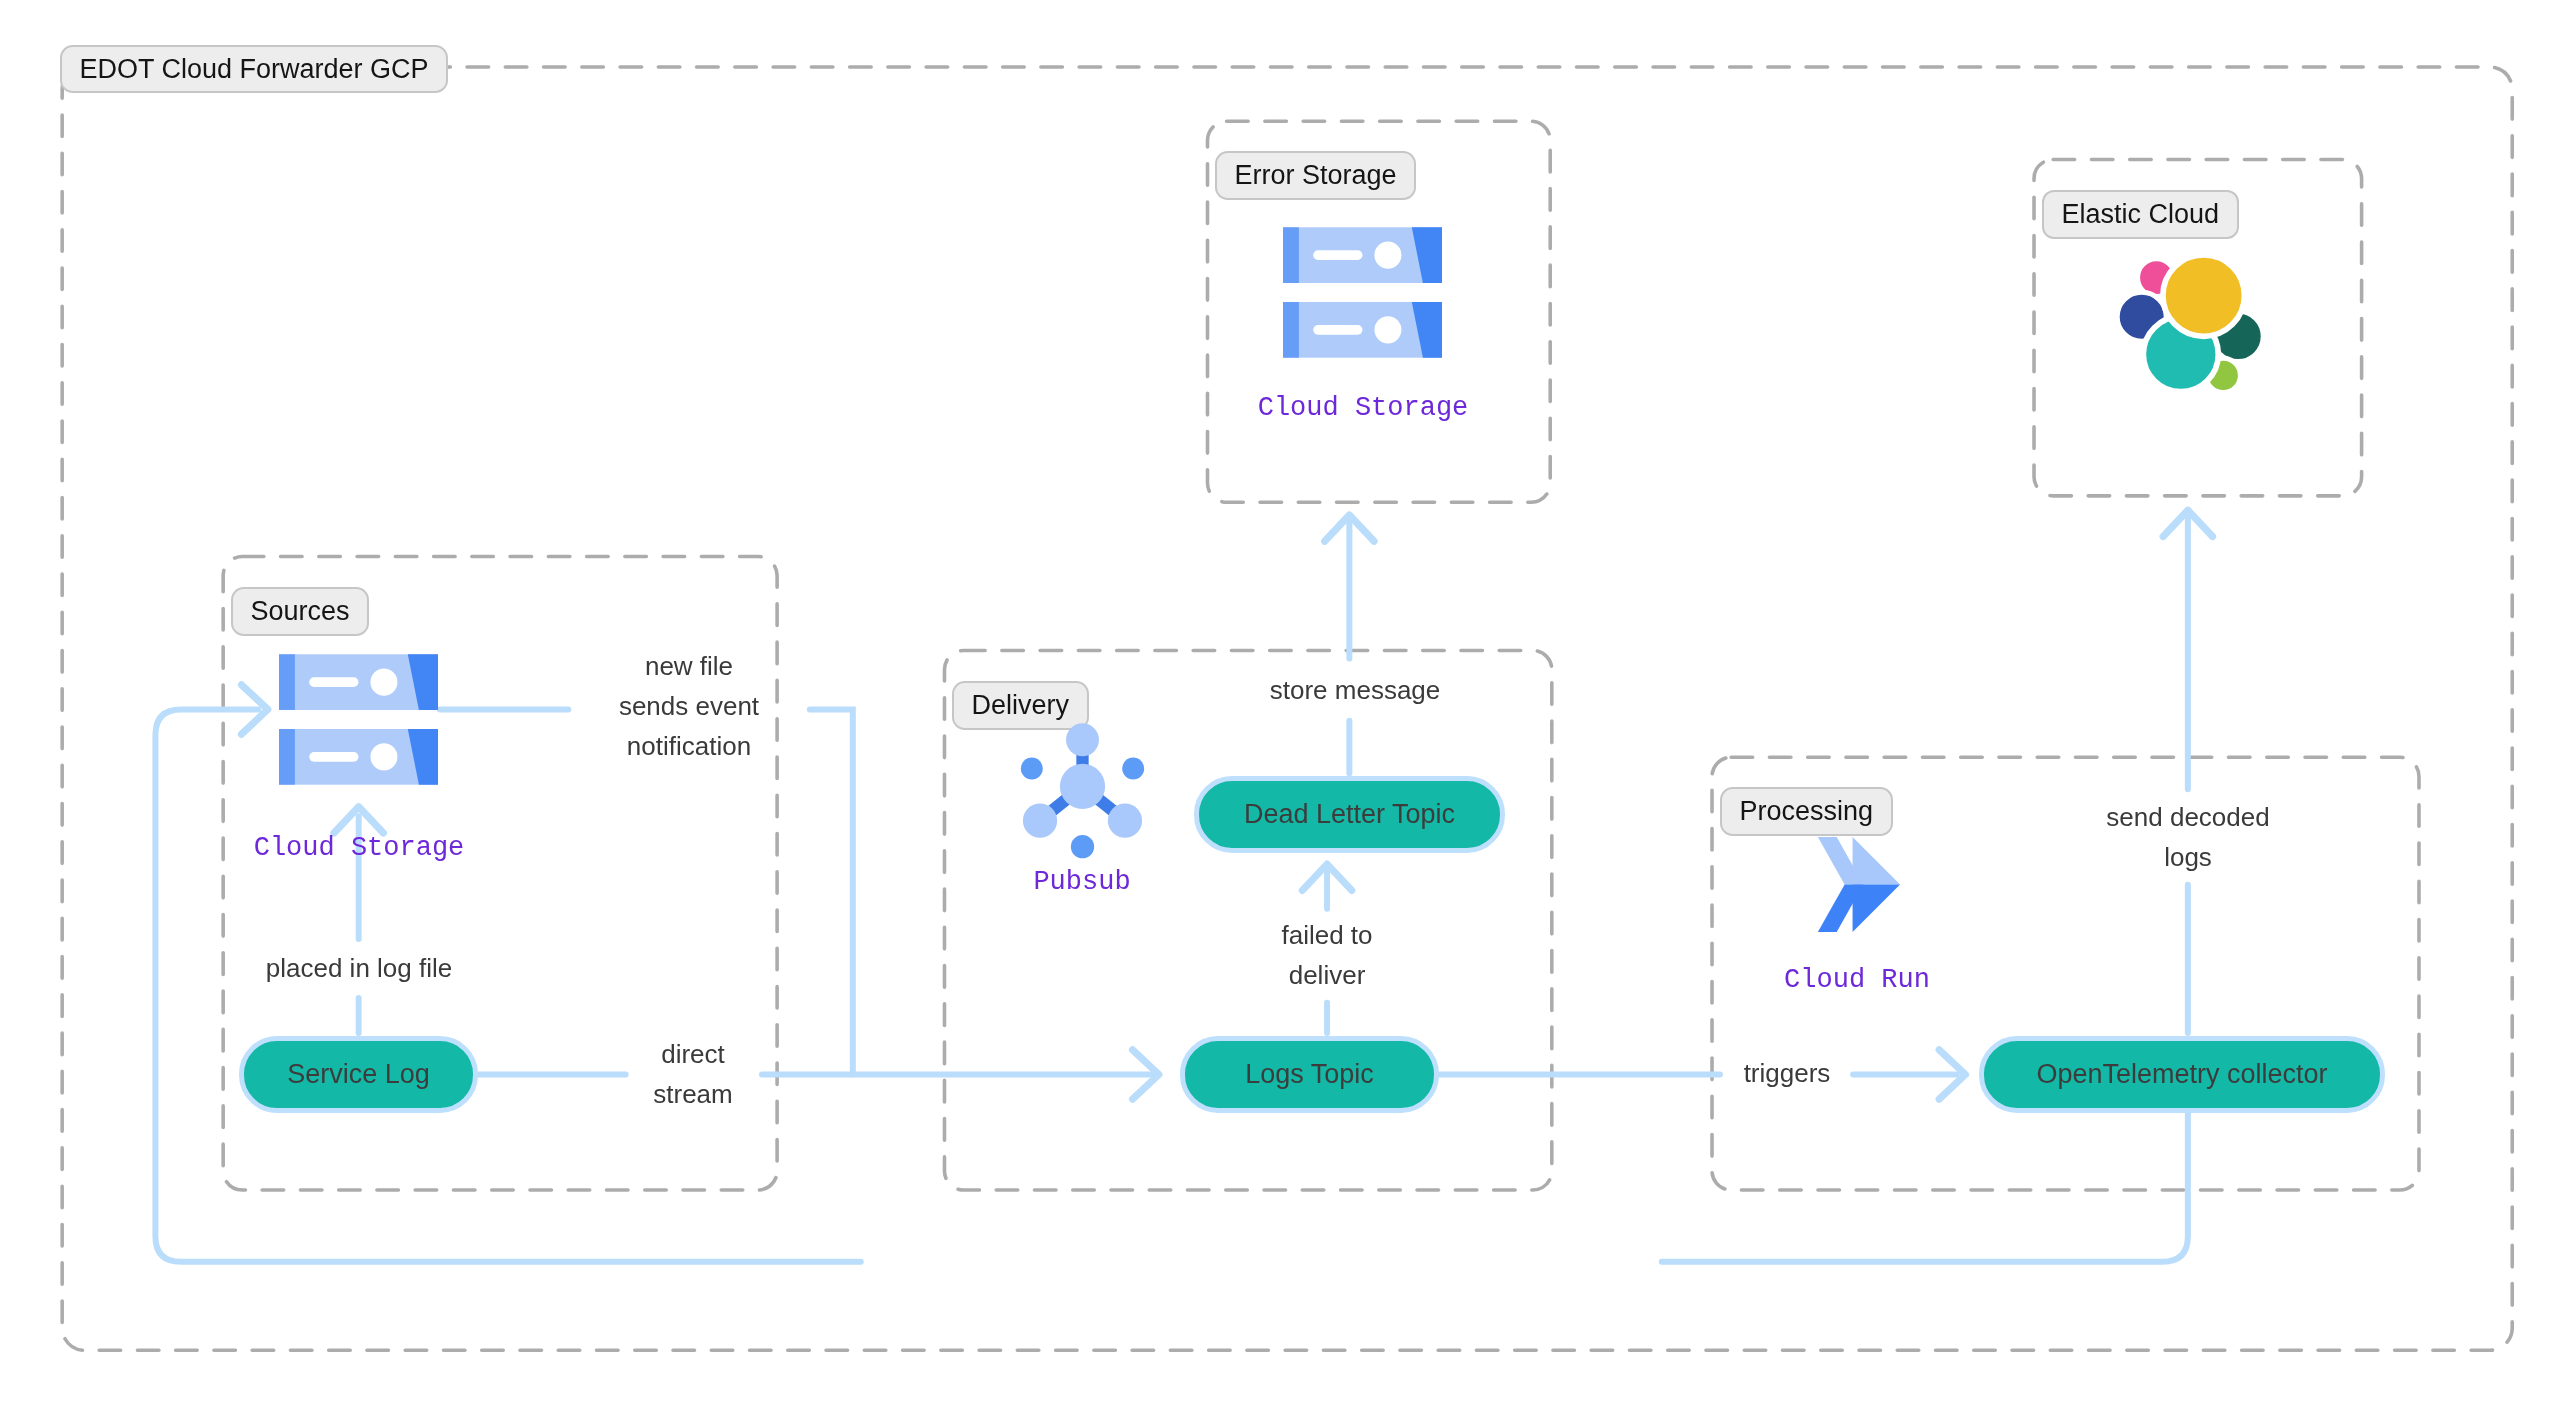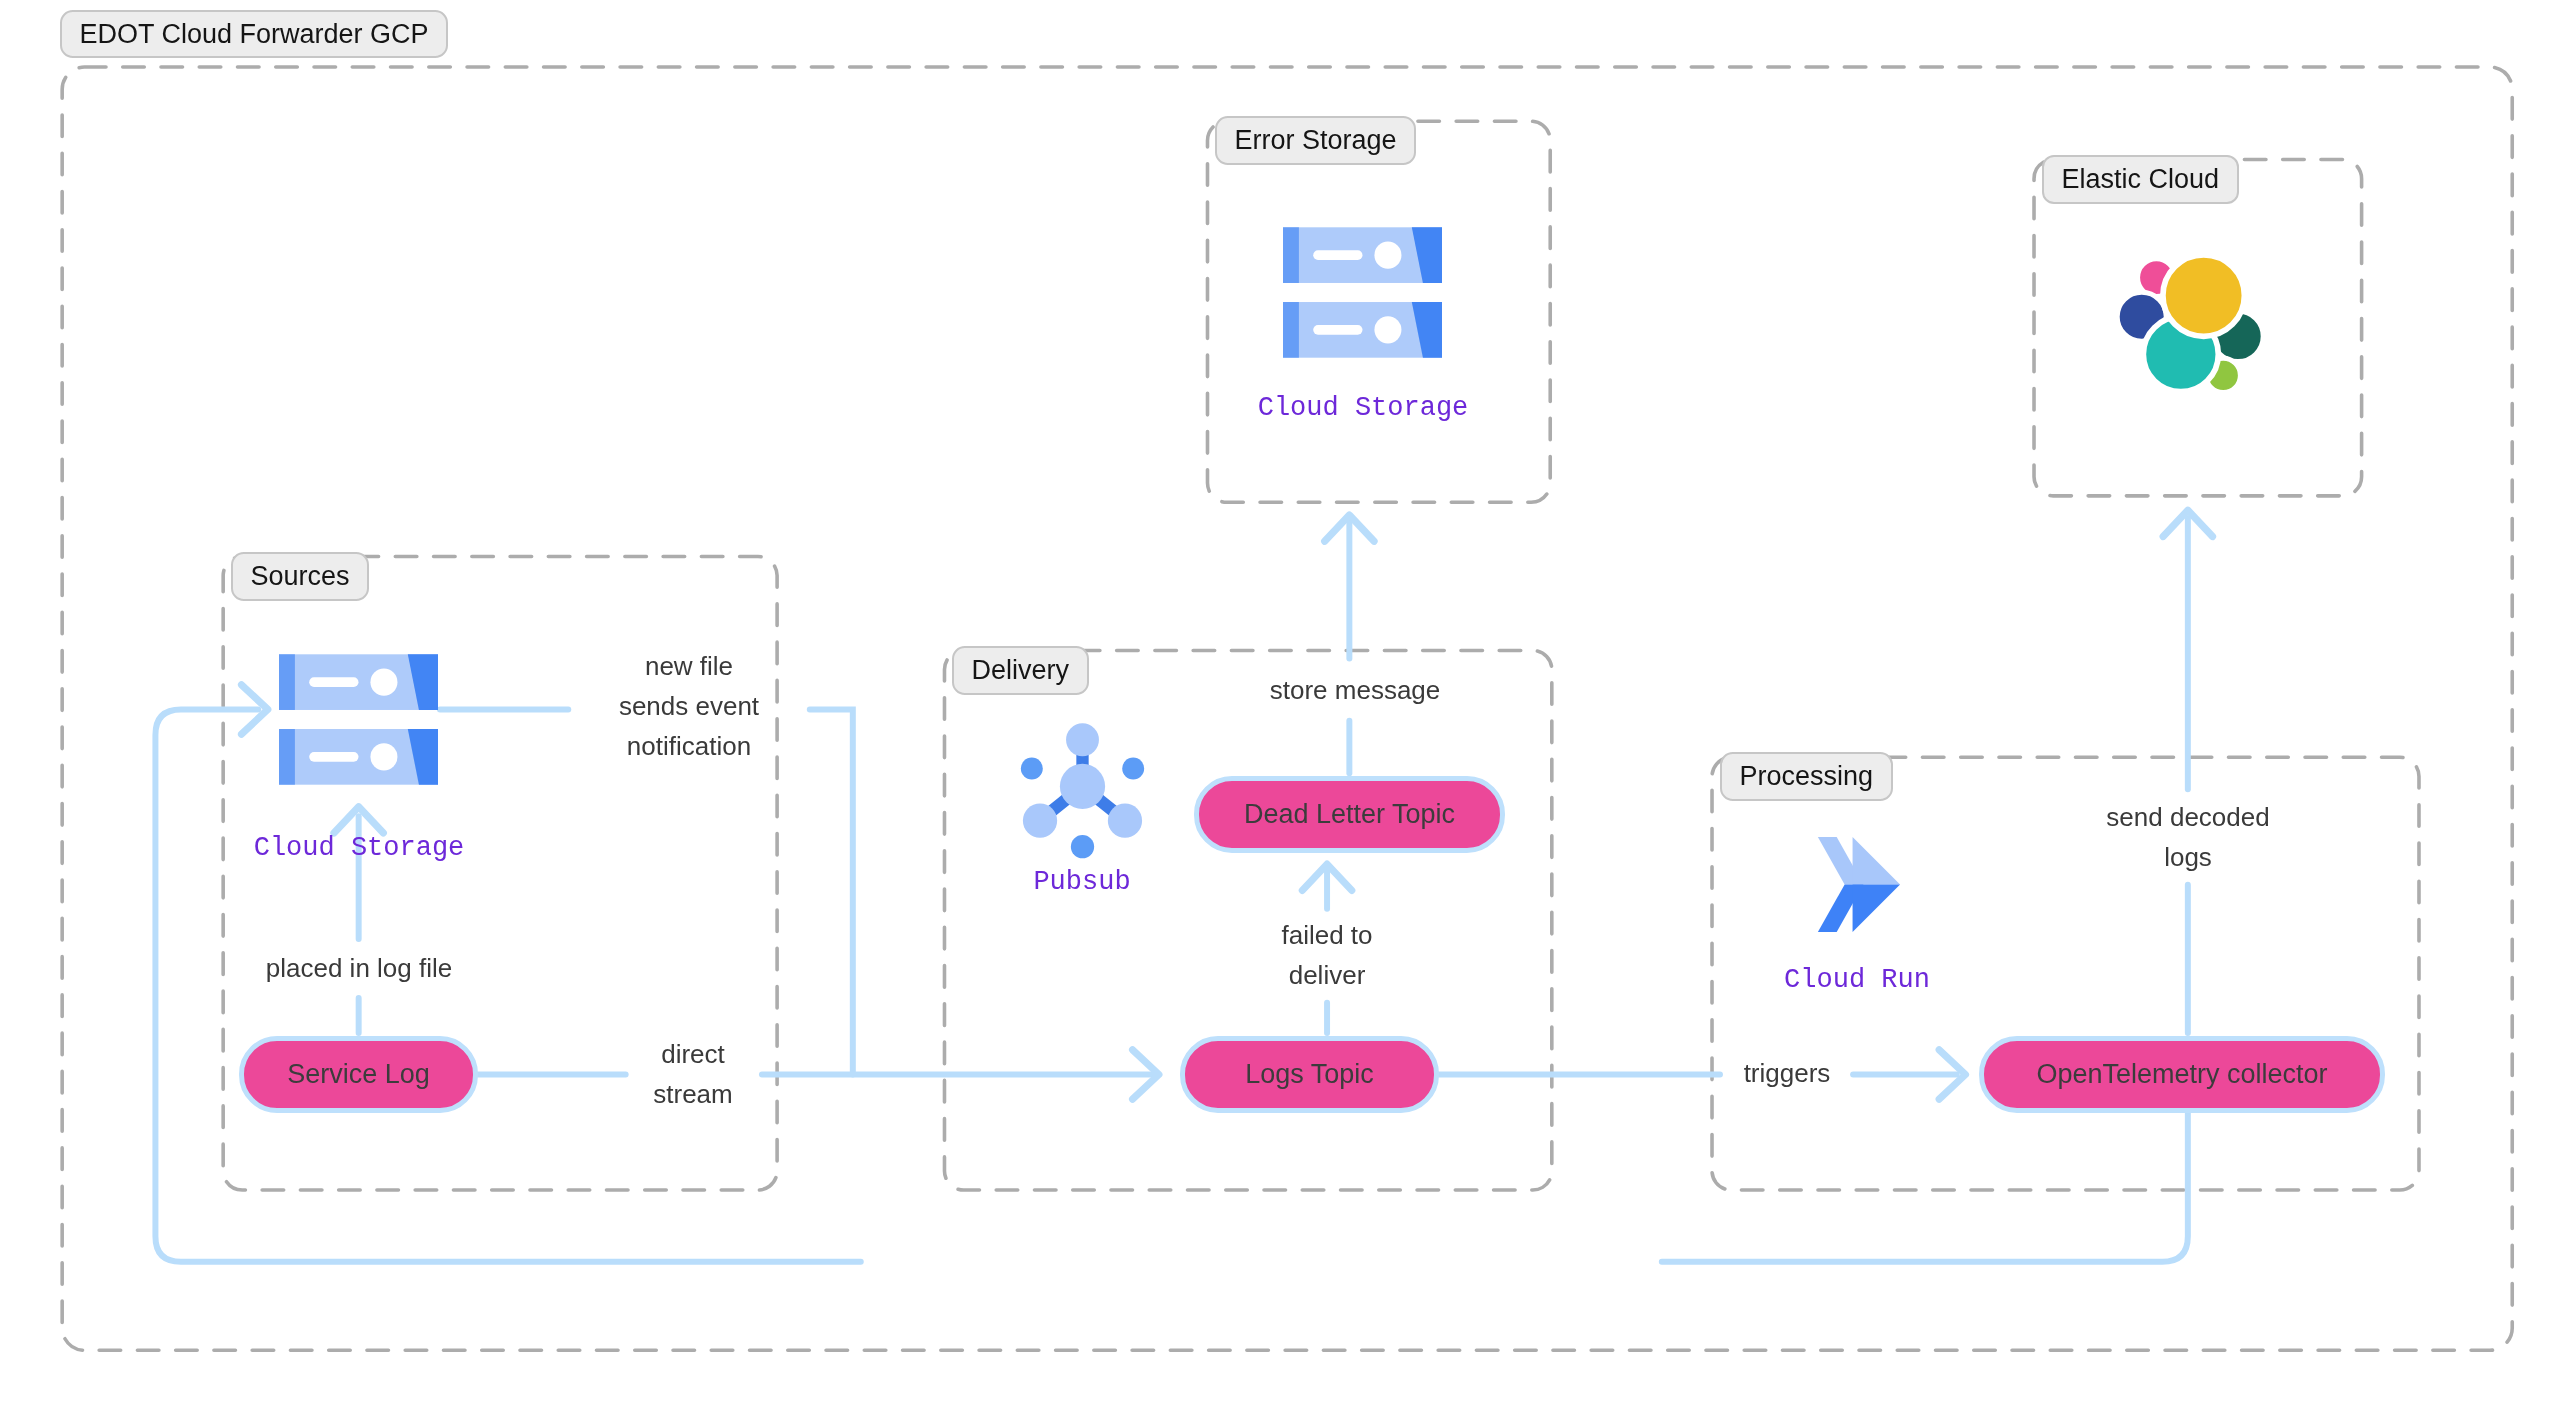--- a/index.html
+++ b/index.html
@@ -4,22 +4,22 @@
 <style>
   html,body{margin:0;padding:0;background:#ffffff;}
   .canvas{position:relative;width:2576px;height:1403px;background:#ffffff;
           font-family:"Liberation Sans",sans-serif;overflow:hidden;}
   .wires{position:absolute;left:0;top:0;width:2576px;height:1403px;}
   .wires path,.wires rect{fill:none;}
   .gbox{stroke:#ACACAC;stroke-width:4.5;stroke-dasharray:27 21;stroke-linecap:round;}
   .wire{stroke:#B9DDFB;stroke-width:7.5;stroke-linecap:round;}
   .ahead{stroke:#B9DDFB;stroke-width:9;stroke-linecap:round;stroke-linejoin:round;}
   .pill{position:absolute;background:#EDEDED;border:2px solid #C6C6C6;border-radius:12.8px;
-        padding:6.4px 17.5px;font-size:27px;line-height:32px;color:#151515;white-space:nowrap;}
-  .node{position:absolute;background:#ec4899;border:5.6px solid #BEE0FC;border-radius:38px;
+        padding:6.4px 17.5px;font-size:27px;line-height:32px;color:#151515;white-space:nowrap;margin-top:35px;}
+  .node{position:absolute;background:#14b8a6;border:5.6px solid #BEE0FC;border-radius:38px;
         display:flex;align-items:center;justify-content:center;
         font-size:27px;color:#3C3C3C;white-space:nowrap;box-sizing:border-box;}
   .elabel{position:absolute;transform:translate(-50%,-50%);font-size:26px;line-height:40px;
           color:#3A3A3A;text-align:center;white-space:pre-line;}
   .ilabel{position:absolute;transform:translate(-50%,-50%);font-size:27px;color:#6d28d9;
           text-align:center;white-space:nowrap;font-family:Liberation Mono, monospace;}
   .icon{position:absolute;}
 </style>
 </head>
 <body>

